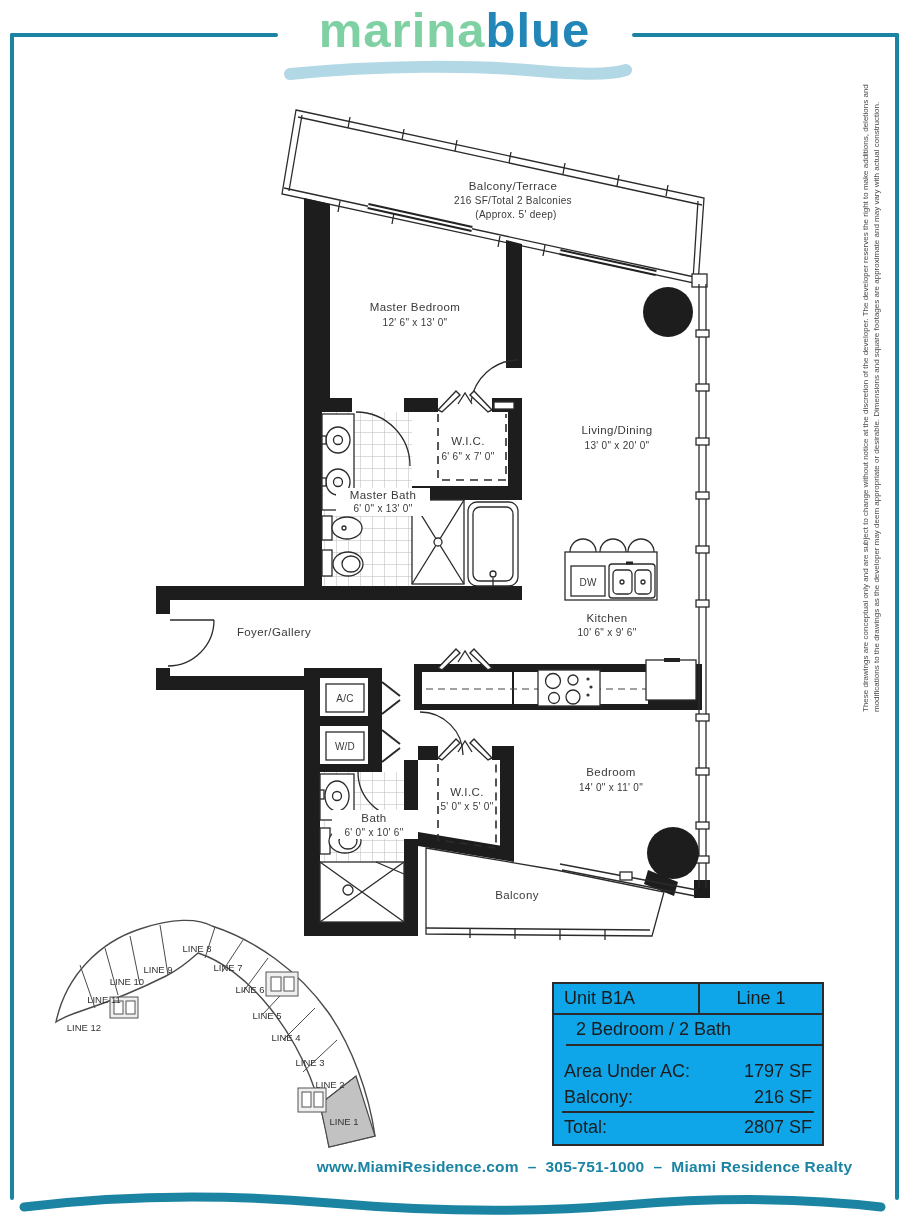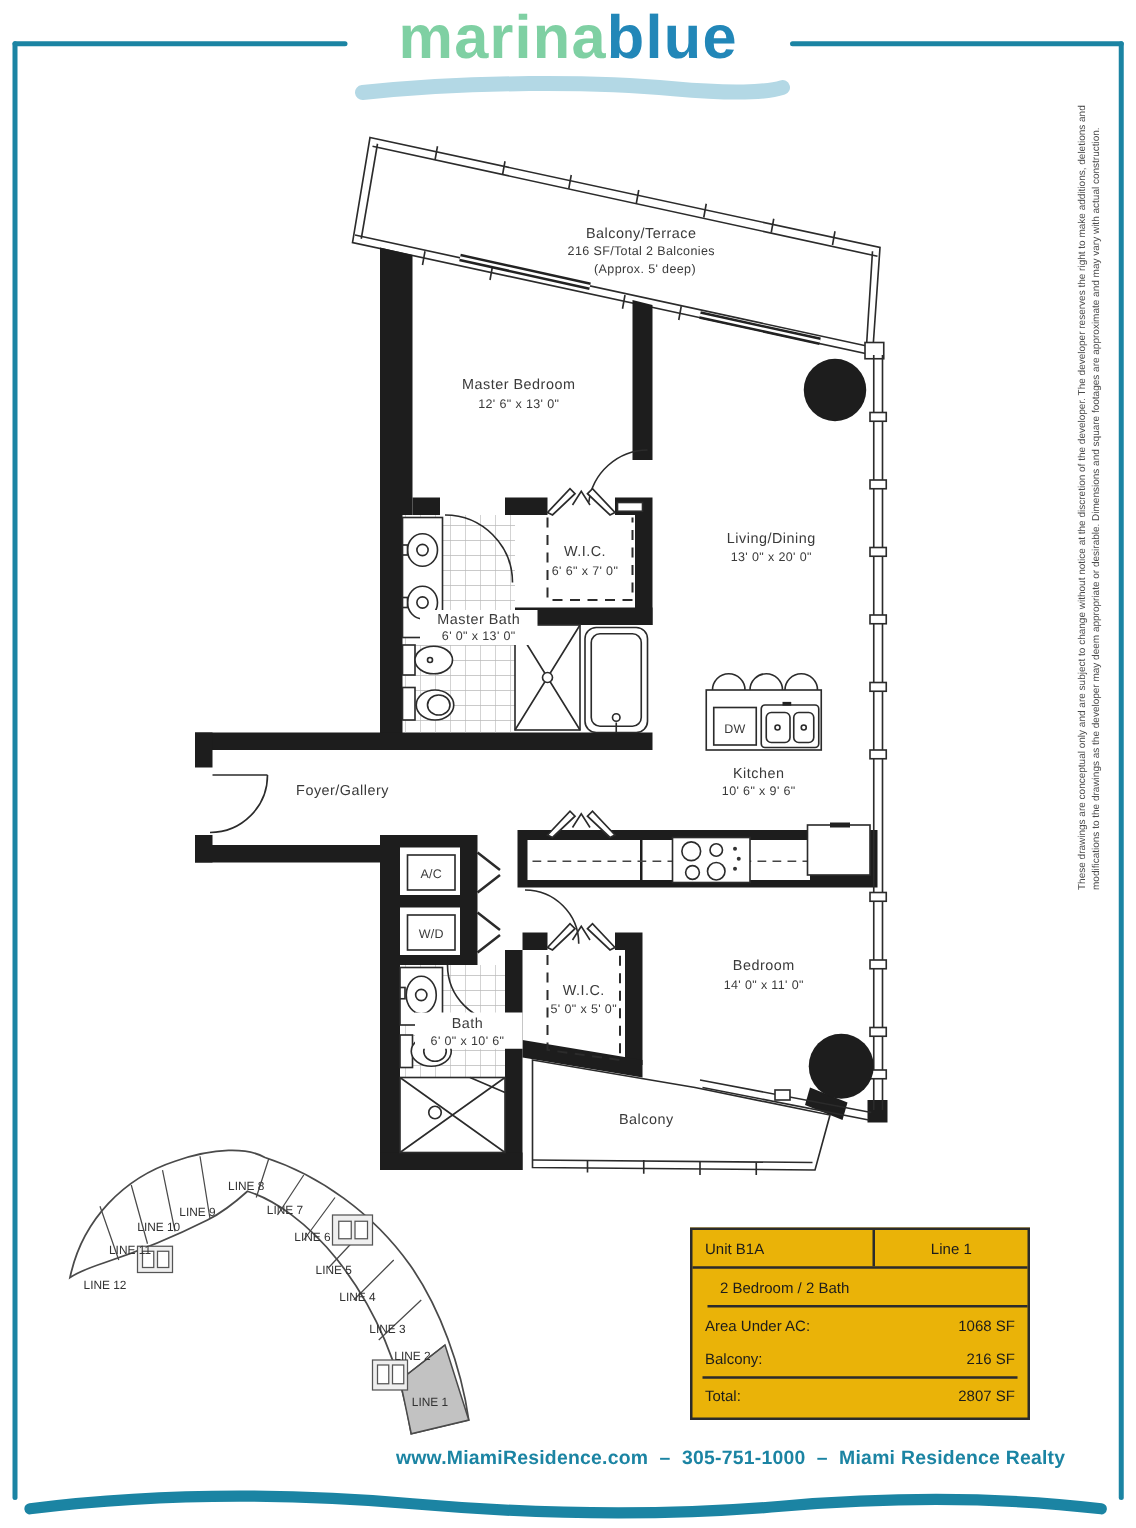--- a/index.html
+++ b/index.html
@@ -36,27 +36,27 @@
   .sl{font-size:10px;letter-spacing:.2px;}
   .kl{font-size:9.5px;fill:#333;}
   .klb{fill:#fff;stroke:#4a4a4a;stroke-width:1.4px;}
   .kdiv{stroke:#4a4a4a;stroke-width:1px;}
   
   .disclaimer{position:absolute;left:860px;top:712px;width:600px;
       transform:rotate(-90deg);transform-origin:0 0;font-size:8px;line-height:11px;
       color:#4a4a4a;white-space:nowrap;}
   
   .spec{position:absolute;left:552px;top:982px;width:268px;border:2px solid #2b2b2b;
-        font-size:12px;color:#1c1c1c;background:#eab308;}
+        font-size:18px;color:#1c1c1c;background:#0ea5e9;}
   .srow{border-bottom:2px solid #2b2b2b;display:flex;align-items:center;height:29px;}
   .srow .cell-l{flex:1.1;padding-left:10px;}
   .srow .cell-r{flex:1;text-align:center;border-left:2px solid #2b2b2b;
                 align-self:stretch;display:flex;align-items:center;justify-content:center;}
   .srow.single{padding-left:10px;margin-left:12px;}
-  .sarea{padding:2px 0 4px 0;}
+  .sarea{padding:12px 0 4px 0;}
   .vrow{display:flex;align-items:center;height:26px;padding:0 10px;}
   .vrow .val{margin-left:auto;}
   .sep{border-top:2px solid #2b2b2b;margin:1px 8px;}
   
   .footer{position:absolute;left:290px;right:30px;top:1158px;text-align:center;
           color:var(--accent);font-size:15.5px;letter-spacing:.2px;white-space:pre;font-weight:bold;}
 </style>
 </head>
 <body>
 
@@ -344,21 +344,21 @@
 
   <div class="spec">
     <div class="srow">
       <div class="cell-l">Unit B1A</div>
       <div class="cell-r">Line 1</div>
     </div>
     <div class="srow single">2 Bedroom / 2 Bath</div>
     <div class="sarea">
       <div class="vrow">
         <span>Area Under AC:</span>
-        <span class="val">1068 SF</span>
+        <span class="val">1797 SF</span>
       </div>
       <div class="vrow">
         <span>Balcony:</span>
         <span class="val">216 SF</span>
       </div>
       <div class="sep"></div>
       <div class="vrow">
         <span>Total:</span>
         <span class="val">2807 SF</span>
       </div>

